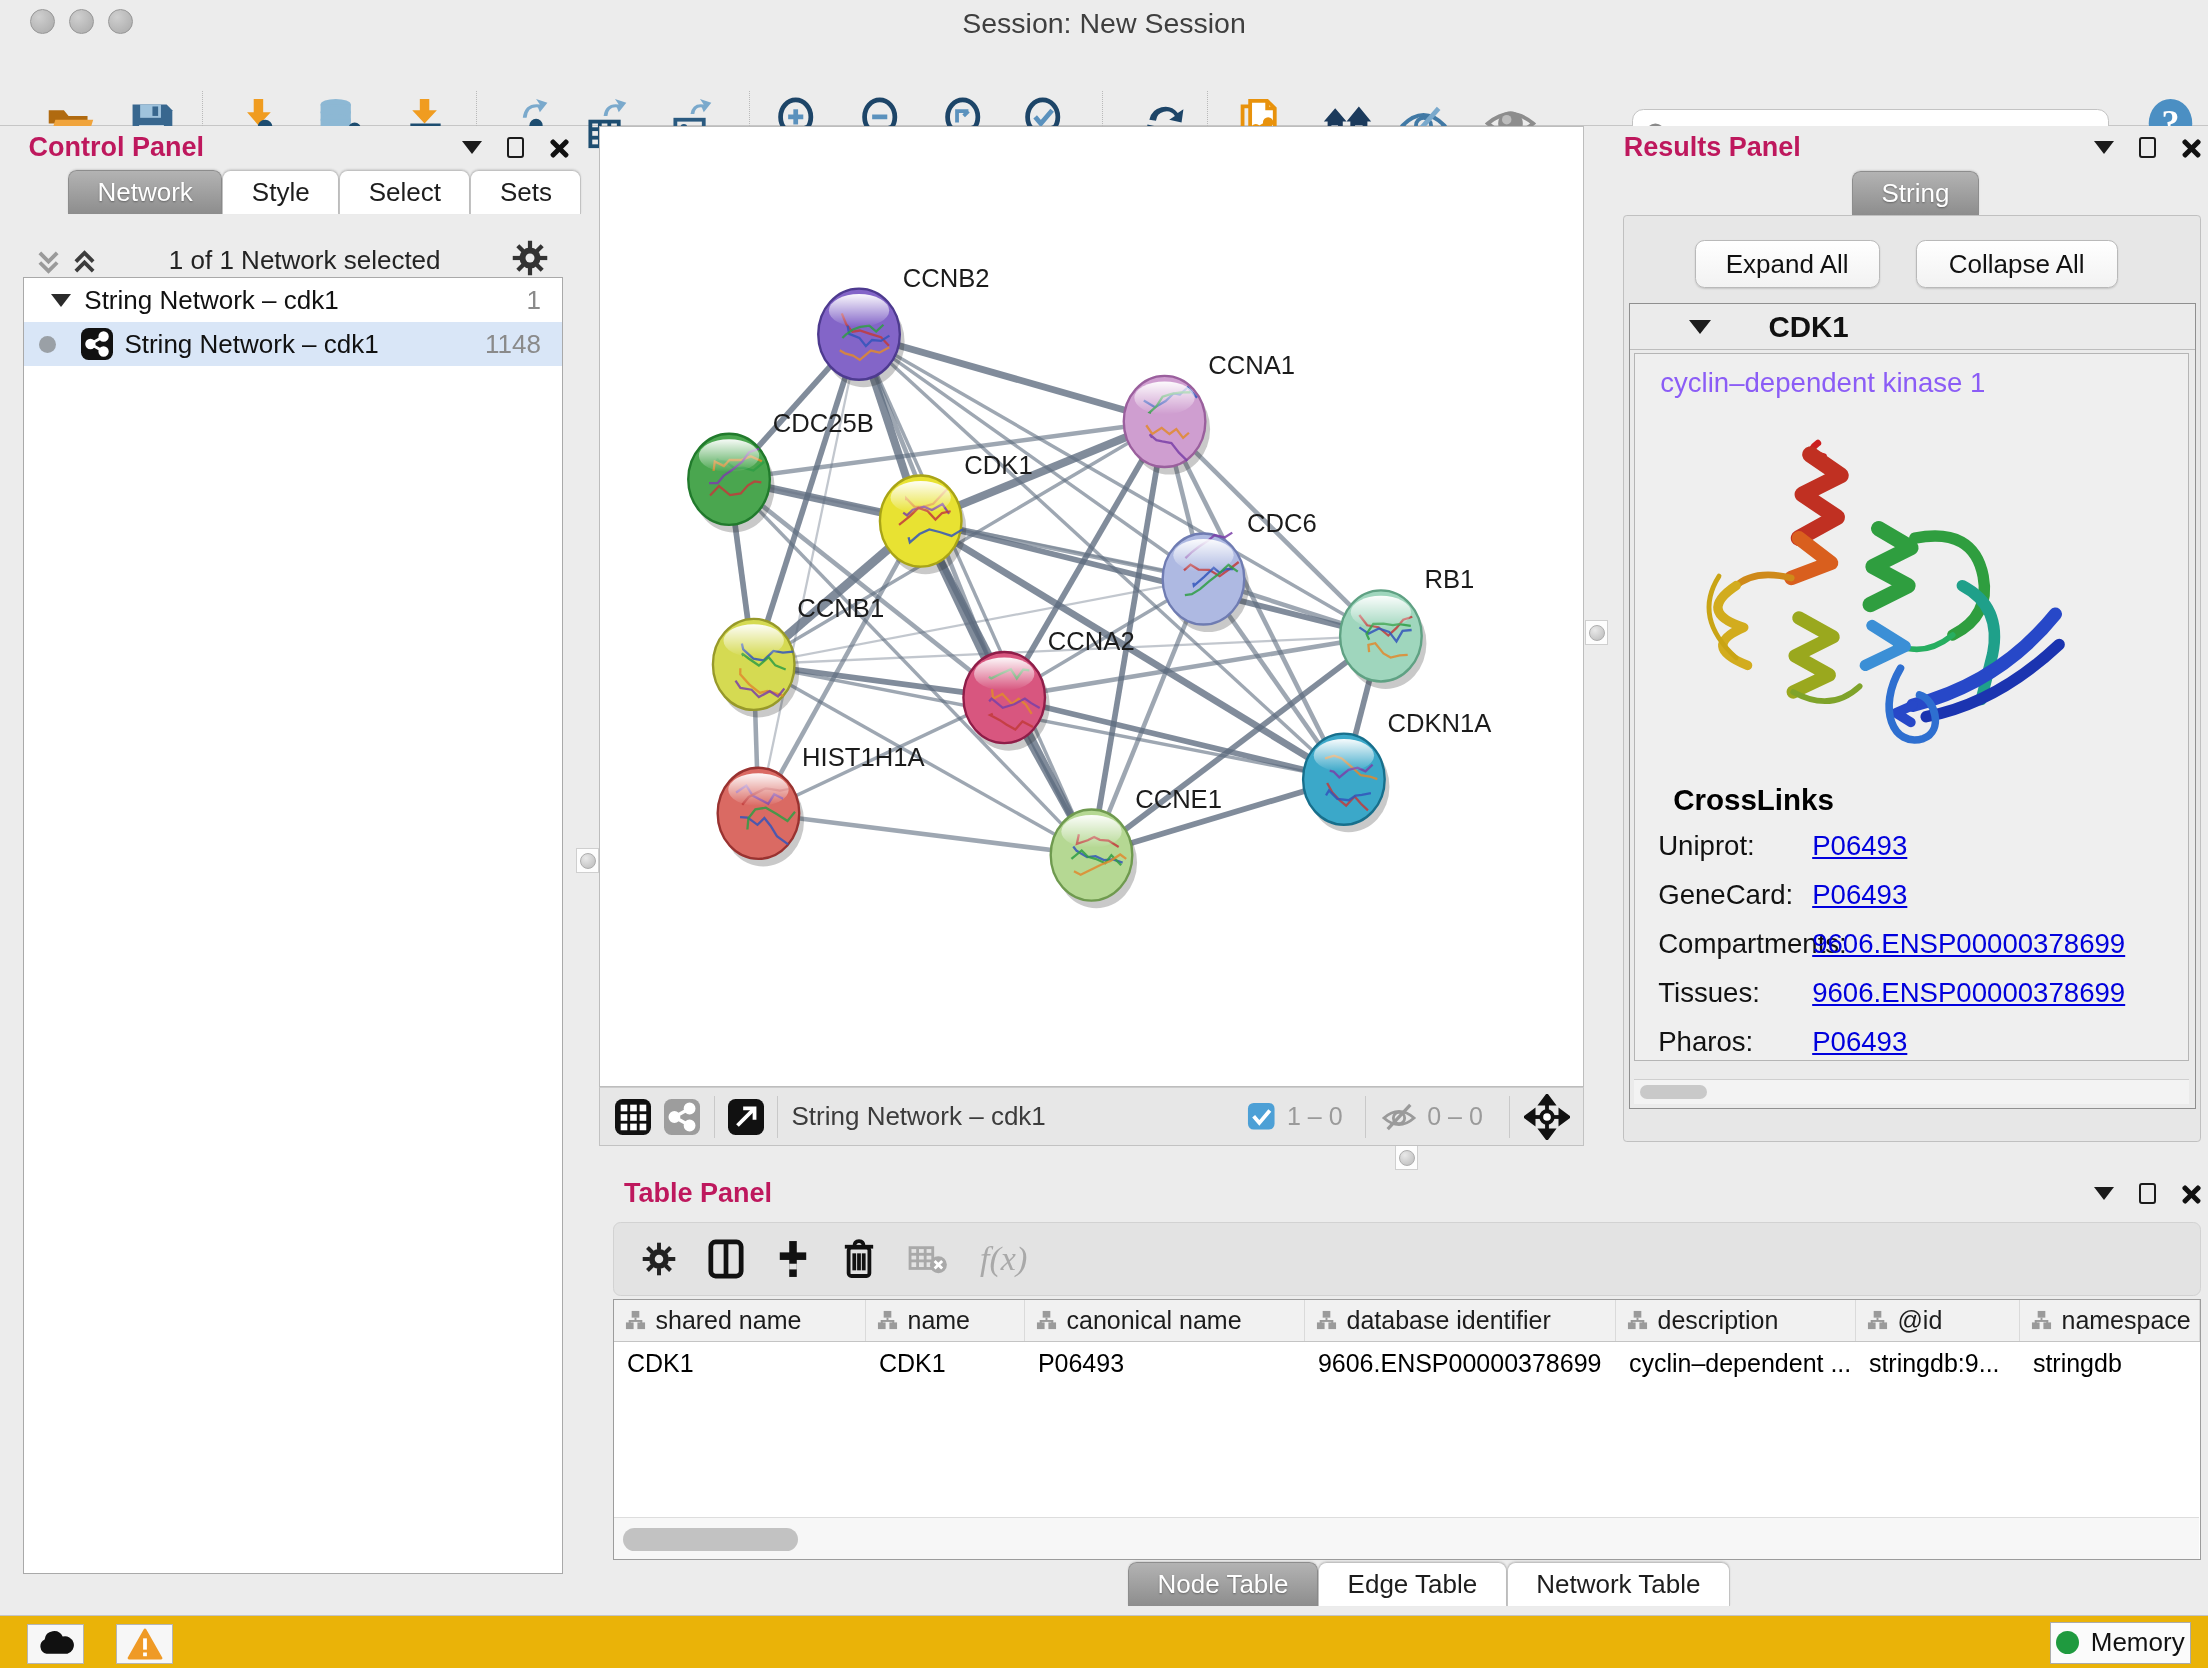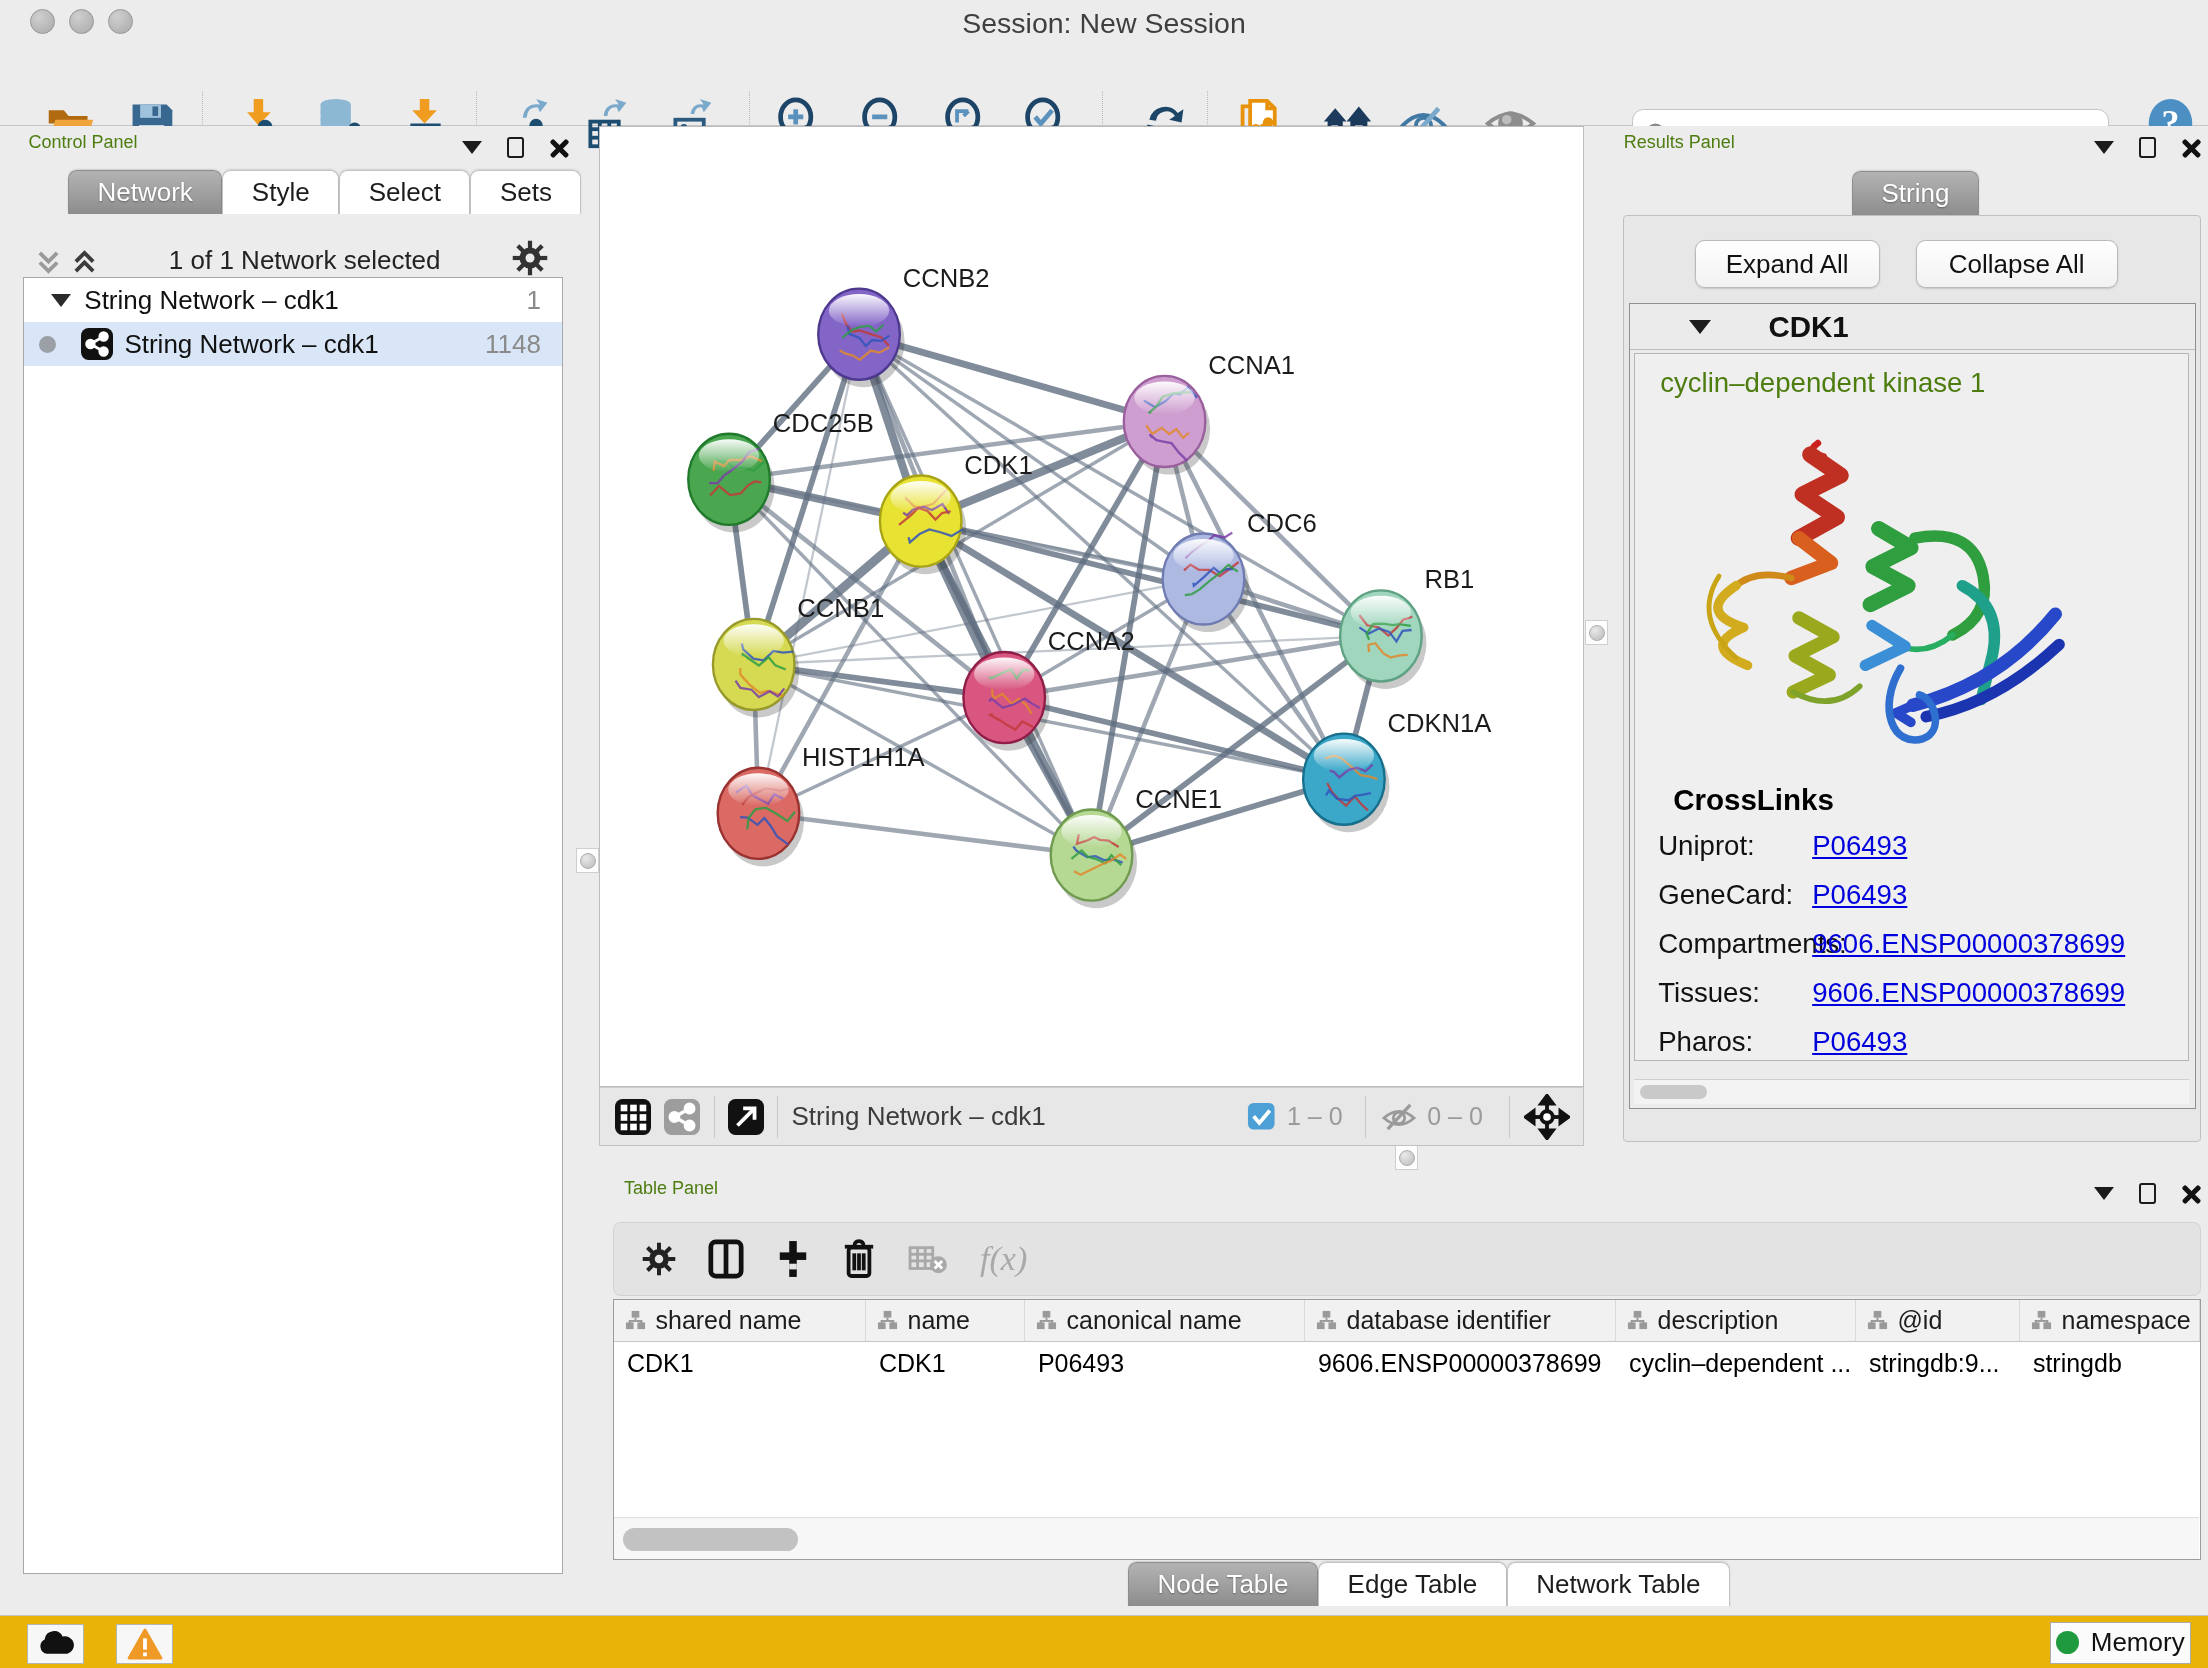--- a/index.html
+++ b/index.html
@@ -19,21 +19,21 @@
              border-bottom:1px solid #c6c6c6; }
   .tbtn { position:absolute; top:55px; margin-top:-27px; width:53px; height:53px; top:82px;
           display:flex; align-items:center; justify-content:center; cursor:default; }
   .tsep { position:absolute; top:49px; height:65px; width:0; border-left:1.9px dotted #b9b9b9; }
   .searchbox { position:absolute; left:1632px; top:67px; width:477px; height:53px; background:#fff;
           border:1.9px solid #c3c3c3; border-radius:11.4px; display:flex; align-items:center; padding-left:11.4px; }
   .searchbox input { border:none; outline:none; font-size:25px; width:409px; background:transparent;
           font-family:"Liberation Sans", sans-serif; }
 
   
-  .panel-title { font-size:18px; color:#4d7c0f; }
+  .panel-title { font-size:27px; color:#be185d;font-weight:bold; }
   .win-icons { position:absolute; display:flex; align-items:center; gap:25px; }
   .tri-down { width:0; height:0; border-left:10.5px solid transparent; border-right:10.5px solid transparent;
               border-top:13.3px solid #1b1b1b; }
   .sq-icon { width:17px; height:21px; border:2.9px solid #1b1b1b; border-radius:2.9px; }
   .x-icon { position:relative; width:21px; height:21px; }
   .x-icon::before,.x-icon::after { content:""; position:absolute; left:-1px; top:8.6px; width:23px; height:4.8px;
               background:#111; border-radius:1.9px; }
   .x-icon::before { transform:rotate(45deg); } .x-icon::after { transform:rotate(-45deg); }
 
   .tabbar { position:absolute; display:flex; }
@@ -655,21 +655,21 @@
     <div class="results-outer">
       <div class="btn" style="position:absolute; left:71px; top:24px; width:185px; height:48px;">Expand All</div>
       <div class="btn" style="position:absolute; left:292px; top:24px; width:202px; height:48px;">Collapse All</div>
 
       <div class="cdk-box">
         <div class="cdk-header">
           <div style="width:0;height:0;border-left:11.4px solid transparent;border-right:11.4px solid transparent;border-top:14.3px solid #1b1b1b;margin:0 57px 0 59px;"></div>
           <div class="cdk-title">CDK1</div>
         </div>
         <div class="cdk-content">
-          <div style="padding:13.3px 0 0 25px; font-size:27.6px; color:#4d7c0f;">cyclin–dependent kinase 1</div>
+          <div style="padding:13.3px 0 0 25px; font-size:27.6px; color:#8b5cf6;">cyclin–dependent kinase 1</div>
 
           <svg width="409" height="342" viewBox="0 0 430 360" style="margin:27px 0 0 42px;">
             <g fill="none" stroke-linecap="round" stroke-linejoin="round">
               <path d="M148 18 q-14 10 6 14" stroke="#cc1f1f" stroke-width="7"></path>
               <path d="M140 30 L172 52 L132 72 L168 96 L128 118" stroke="#c03022" stroke-width="17"></path>
               <path d="M128 118 L162 144 L120 160" stroke="#d95f1e" stroke-width="15"></path>
               <path d="M120 160 q-40 -10 -60 10" stroke="#cf8a1a" stroke-width="7"></path>
               <path d="M62 168 q-42 28 8 44 q-46 20 4 40" stroke="#d2ac1e" stroke-width="10"></path>
               <path d="M44 158 q-28 44 18 86" stroke="#c9a415" stroke-width="5"></path>
               <path d="M128 202 L164 222 L124 242 L160 262 L122 280" stroke="#9aa81e" stroke-width="14"></path>

